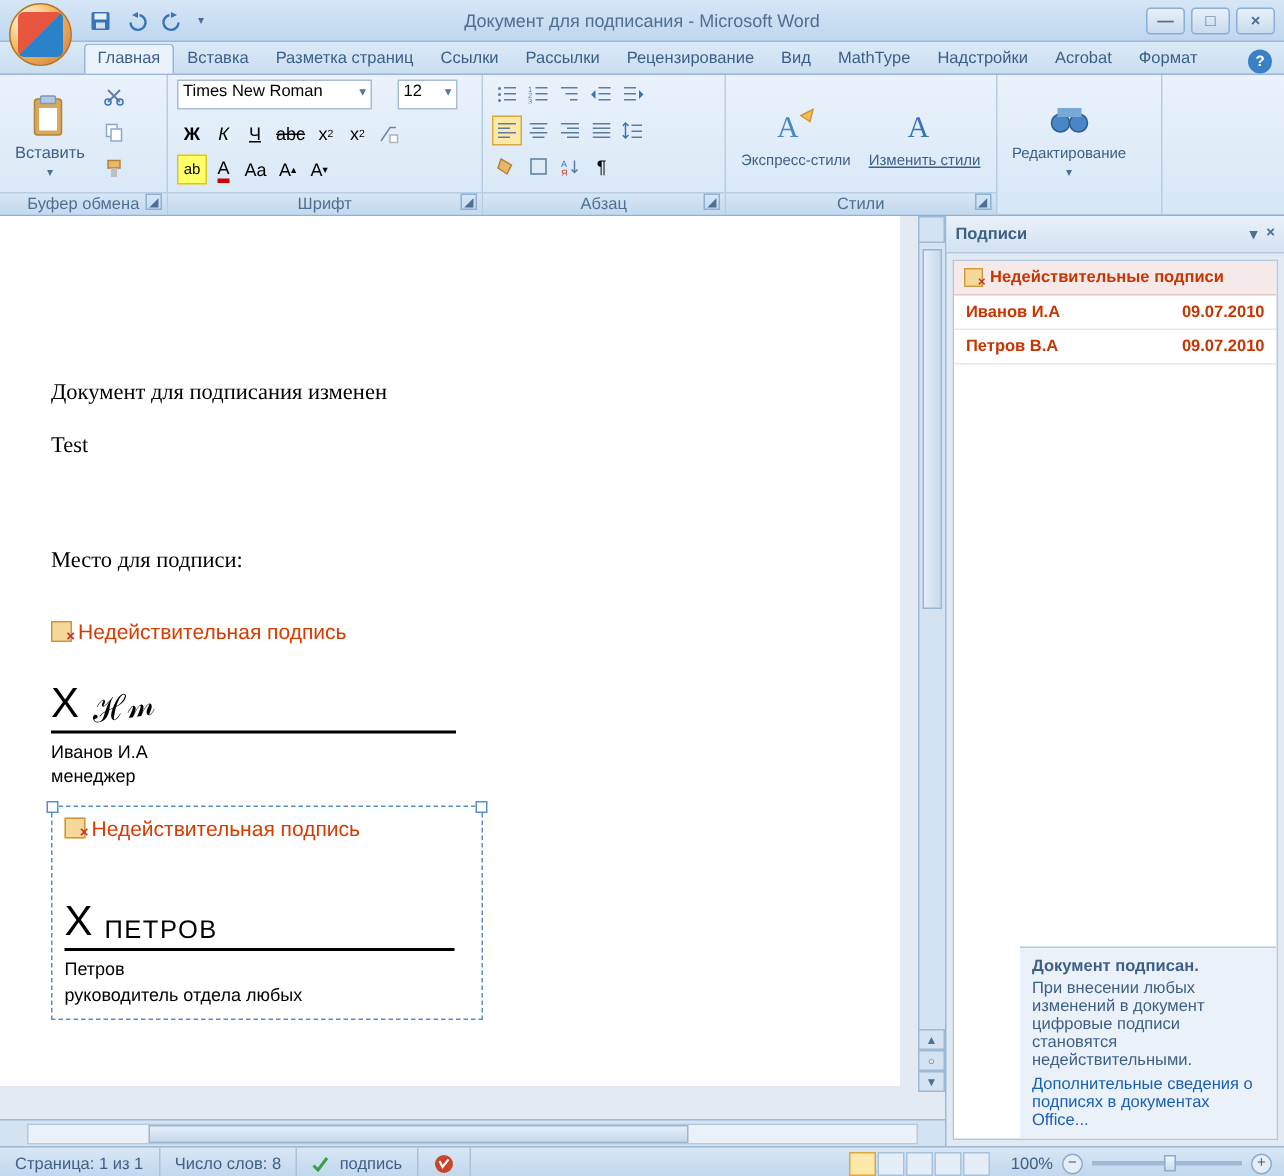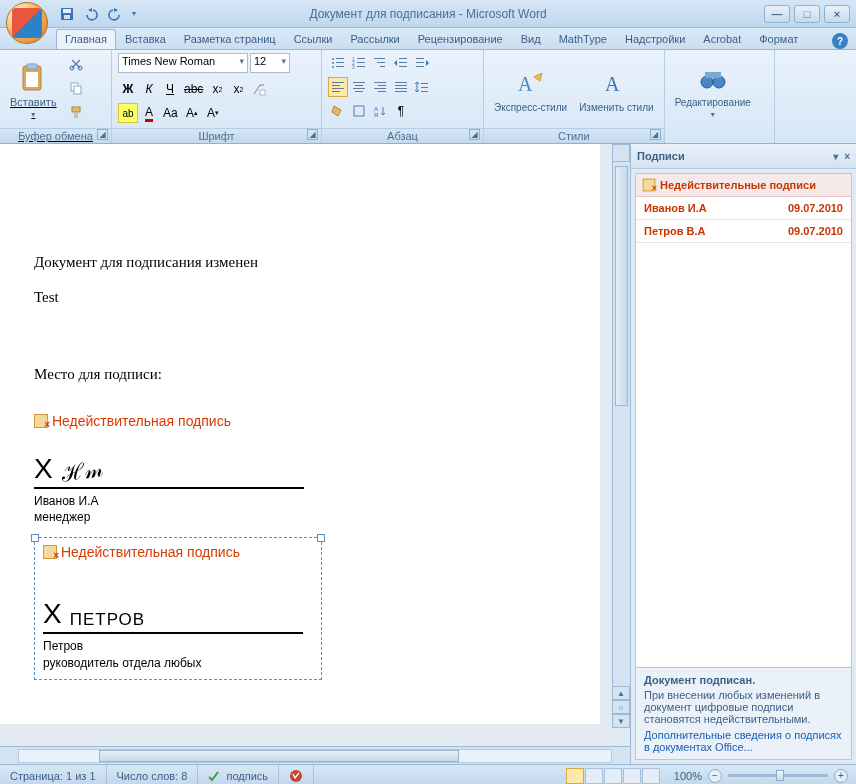--- a/index.html
+++ b/index.html
@@ -23,21 +23,21 @@
 .group { border-right: 1px solid #b7cde4; padding: 3px 6px 1px; display: flex; flex-direction: column; position: relative; }
 .group-label { text-align: center; color: #4d6f93; font-size: 11px; padding: 1px 0; background: linear-gradient(#d6e6f5, #c3d9ee); margin: 0 -6px -1px; border-top: 1px solid #b7cde4; }
 .group-body { flex: 1; display: flex; gap: 4px; }
 .dialog-launcher { position: absolute; right: 3px; bottom: 3px; width: 11px; height: 11px; border: 1px solid #8fb0d2; font-size: 8px; display: flex; align-items: center; justify-content: center; color: #4d6f93; }
 
 .big-btn { display: flex; flex-direction: column; align-items: center; justify-content: center; gap: 2px; padding: 2px 4px; min-width: 42px; }
 .big-btn .icon-box { width: 32px; height: 32px; display: flex; align-items: center; justify-content: center; }
 .small-btn-col { display: flex; flex-direction: column; gap: 2px; }
 .small-btn { width: 22px; height: 22px; display: flex; align-items: center; justify-content: center; border: 1px solid transparent; border-radius: 2px; }
 
-.font-row { display: flex; gap: 2px; align-items: center; margin-bottom: 2px; }
+.font-row { display: flex; gap: 17px; align-items: center; margin-bottom: 2px; }
 .font-combo { border: 1px solid #a7bbd1; background: white; height: 20px; font-size: 11px; padding: 1px 16px 1px 3px; position: relative; }
 .font-combo::after { content: "▾"; position: absolute; right: 3px; top: 2px; color: #5a7696; font-size: 9px; }
 .btn-row { display: flex; gap: 1px; }
 .fmt-btn { min-width: 20px; height: 20px; border: 1px solid transparent; display: flex; align-items: center; justify-content: center; font-size: 12px; padding: 0 2px; }
 
 .workspace { display: flex; height: 620px; }
 .doc-area { flex: 1; background: #7f9bb8; display: flex; flex-direction: column; position: relative; }
 .doc-scroll { flex: 1; overflow: hidden; position: relative; background: #e3eaf1; }
 .ruler-handle { position: absolute; top: 0; right: 0; width: 18px; height: 18px; background: #d4e3f1; border: 1px solid #9db9d5; z-index: 5; }
 .page { background: white; margin: 0; padding: 110px 30px 20px 34px; min-height: 580px; font-family: "Times New Roman", serif; font-size: 15px; color: #000; position: relative; width: 600px; }
@@ -62,21 +62,21 @@
 .sig-selected::before { left: -4px; top: -4px; }
 .sig-selected::after { right: -4px; top: -4px; }
 .sig-scribble { font-family: cursive; font-size: 22px; transform: rotate(-8deg); display: inline-block; }
 
 .task-pane { width: 226px; background: #e1eaf3; border-left: 1px solid #9db9d5; display: flex; flex-direction: column; }
 .tp-header { height: 20px; background: linear-gradient(#e9f1f9, #d3e3f1); border-bottom: 1px solid #b3c9de; display: flex; align-items: center; padding: 12px 6px; color: #3e5f86; font-weight: bold; font-size: 11px; }
 .tp-header-ctrl { margin-left: auto; display: flex; gap: 6px; color: #4d6f93; font-size: 10px; }
 .tp-body { flex: 1; background: white; border: 1px solid #b3c9de; margin: 4px; display: flex; flex-direction: column; overflow: hidden; }
 .tp-warn-head { background: #f6e9e9; border-bottom: 1px solid #e7c8c8; padding: 4px 6px; color: #c93500; font-weight: bold; display: flex; align-items: center; gap: 4px; }
 .tp-row { display: flex; justify-content: space-between; padding: 5px 8px; color: #c93500; font-weight: bold; border-bottom: 1px solid #f1e4e4; }
-.tp-info { padding: 6px 8px; font-size: 11px; color: #3e5f86; border-top: 1px solid #b3c9de; background: #eaf1f8; }
+.tp-info { padding: 6px 8px; font-size: 11px; color: #3e5f86; border-top: 1px solid #b3c9de; background: #eaf1f8; margin-left: 44px; }
 .tp-info .signed { font-weight: bold; margin-bottom: 3px; }
 .tp-link { color: #1a5fb4; cursor: pointer; margin-top: 4px; display: block; }
 
 .statusbar { height: 22px; background: linear-gradient(#d8e7f5, #bfd6ec); border-top: 1px solid #9db9d5; display: flex; align-items: center; font-size: 11px; color: #3e5f86; }
 .status-cell { padding: 0 10px; border-right: 1px solid #a9c2db; height: 100%; display: flex; align-items: center; gap: 4px; }
 .zoom { margin-left: auto; display: flex; align-items: center; gap: 6px; padding: 0 8px; }
 .zoom-track { width: 100px; height: 3px; background: #9db9d5; position: relative; }
 .zoom-thumb { position: absolute; left: 48px; top: -4px; width: 8px; height: 11px; background: linear-gradient(#f1f7fc, #c6daed); border: 1px solid #8cadcd; }
 .zoom-btn { width: 14px; height: 14px; border: 1px solid #8cadcd; border-radius: 50%; background: #e5eef7; display: flex; align-items: center; justify-content: center; font-size: 10px; line-height: 1; }
 .view-btns { display: flex; gap: 1px; padding: 0 6px; }
@@ -132,21 +132,21 @@
   <div class="tab">Вид</div>
   <div class="tab">MathType</div>
   <div class="tab">Надстройки</div>
   <div class="tab">Acrobat</div>
   <div class="tab">Формат</div>
   <div class="help-btn">?</div>
 </div>
 
 <div class="ribbon">
 
-  <div class="group" style="min-width:112px;text-decoration:underline;">
+  <div class="group" style="min-width:112px;">
     <div class="group-body">
       <div class="big-btn">
         <div class="icon-box">
             <svg width="28" height="30">
               <rect x="4" y="3" width="18" height="24" rx="2" fill="#d9a85c" stroke="#b6823a"></rect>
               <rect x="8" y="1" width="10" height="5" rx="1" fill="#b1c9e2" stroke="#7a9bc0"></rect>
               <rect x="7" y="9" width="12" height="15" fill="#fff"></rect>
             </svg>
           </div>
         <span style="color:#3e5f86;">Вставить</span>
@@ -340,21 +340,21 @@
             </svg>
           </div>
         <span style="color:#3e5f86;font-size:10px;text-align:center;">Экспресс-стили</span>
       </div>
       <div class="big-btn">
         <div class="icon-box">
             <svg width="30" height="26">
               <text x="4" y="20" font-size="20" fill="#3a74b8" font-family="serif">A</text>
             </svg>
           </div>
-        <span style="color:#3e5f86;font-size:10px;text-align:left;white-space:pre-line;">Изменить стили</span>
+        <span style="color:#3e5f86;font-size:10px;text-align:left;white-space:pre-line;text-decoration:underline;">Изменить стили</span>
       </div>
     </div>
     <div class="group-label">Стили</div>
     <div class="dialog-launcher">◢</div>
   </div>
 
   <div class="group" style="min-width:110px;">
     <div class="group-body">
       <div class="big-btn">
         <div class="icon-box">

